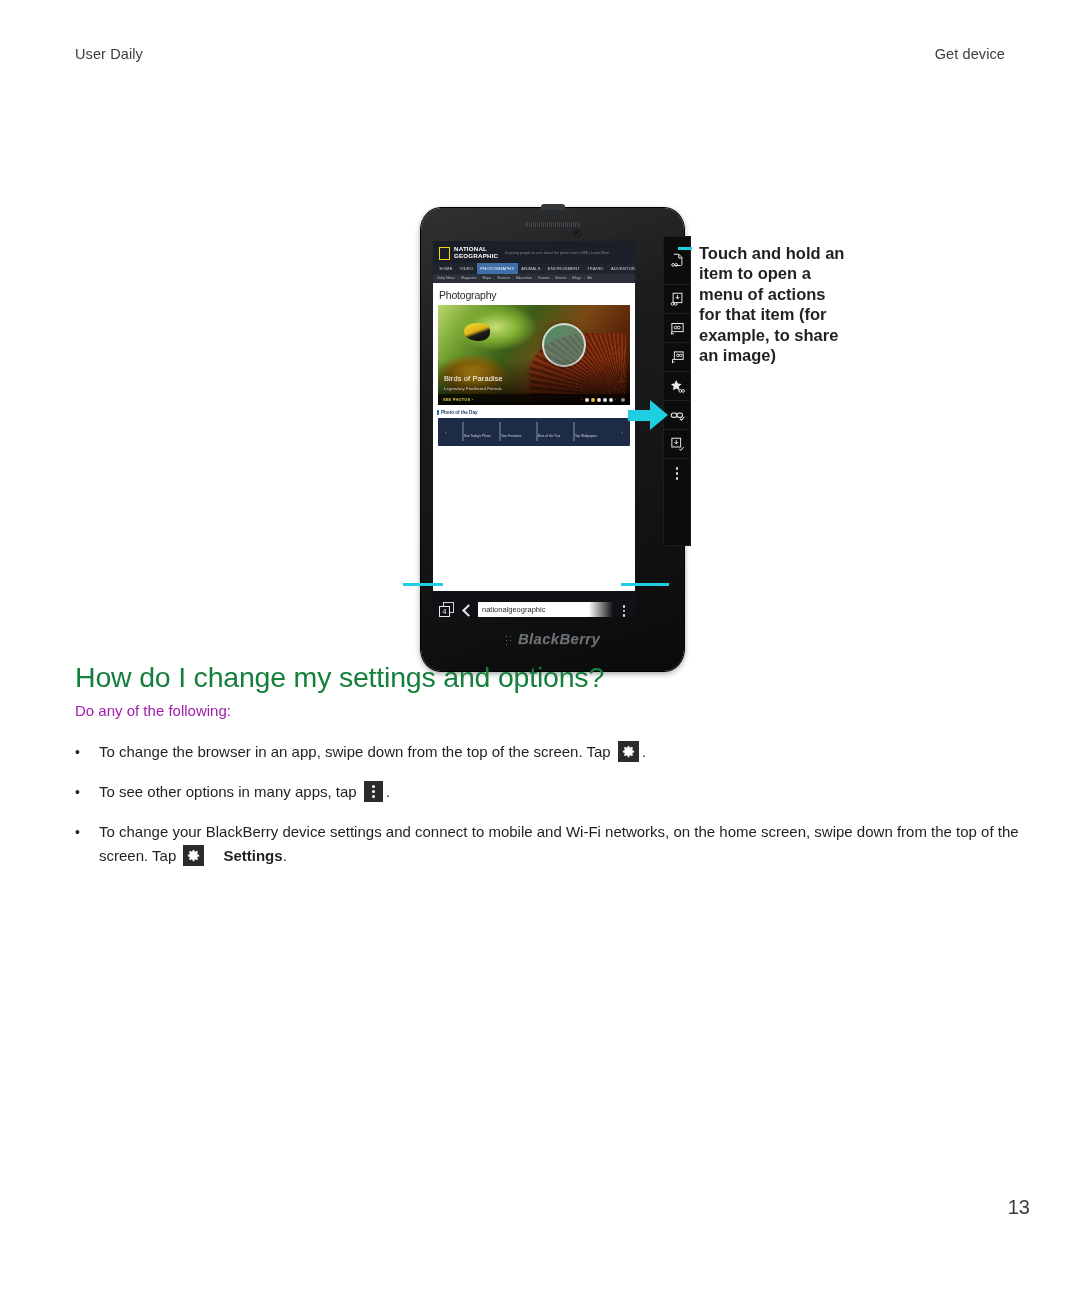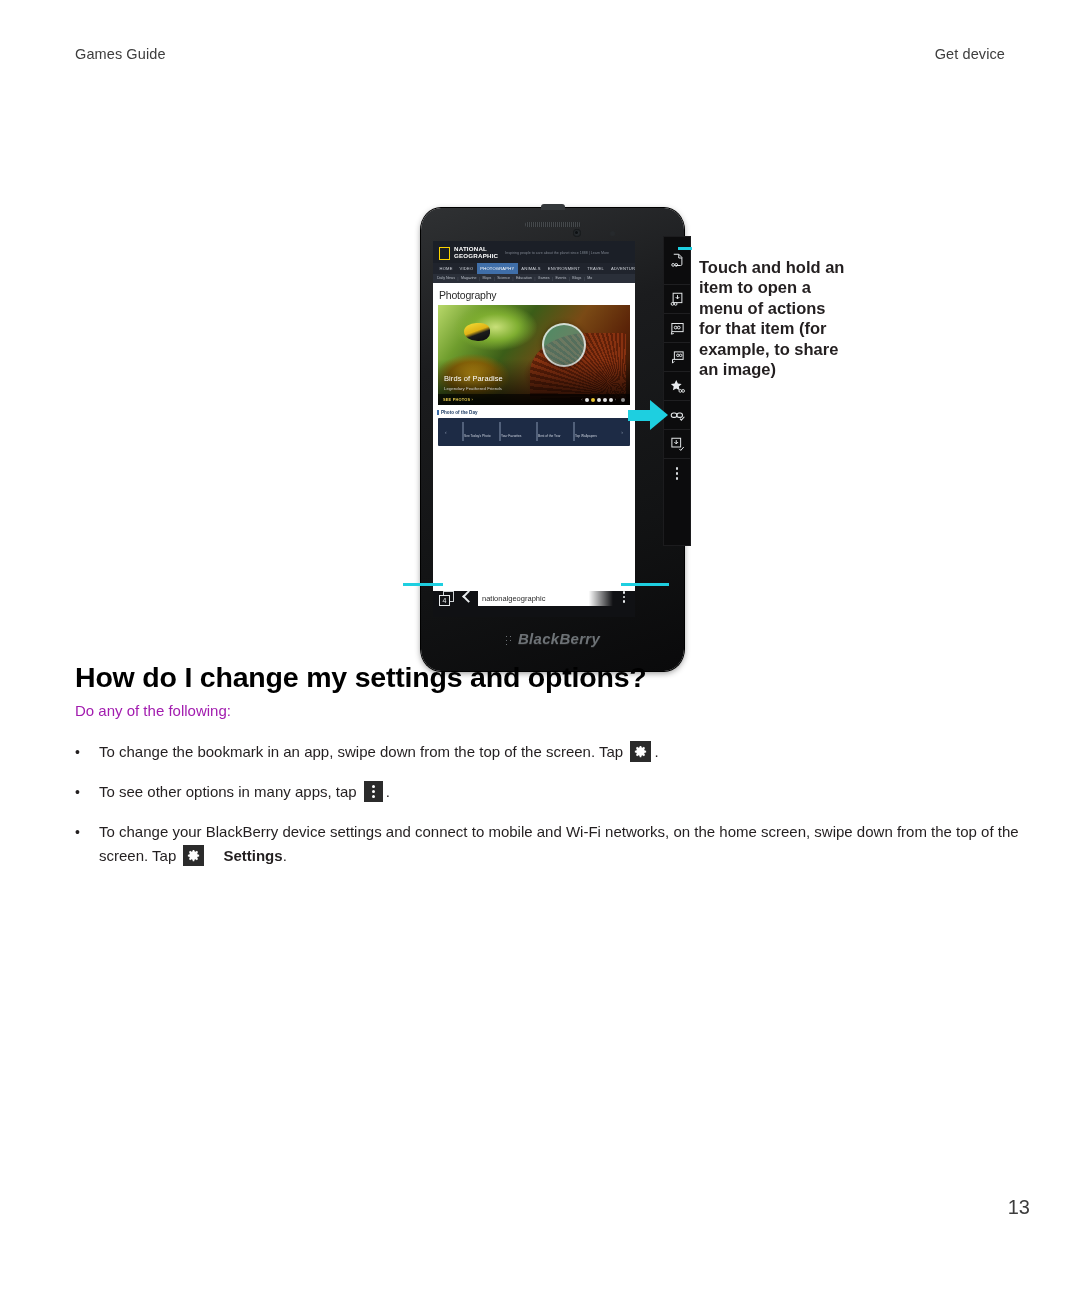--- a/index.html
+++ b/index.html
@@ -140,21 +140,21 @@
   .thumb .im{ width:33px; height:23px; border:.5px solid #51607a;}
   .thumb .cap{ color:#cdd4e0; font-size:3.2px; text-align:center; margin-top:2px; line-height:4px; white-space:nowrap; overflow:hidden;}
   .im1{background:linear-gradient(200deg,#2b5fa8 0%,#6fa3d8 35%,#d94f2a 62%,#7a1f0c 100%);}
   .im2{background:linear-gradient(170deg,#466b25 0%,#8ab24c 40%,#c9c08a 70%,#5a4a22 100%);}
   .im3{background:linear-gradient(180deg,#a8cfe8 0%,#5fa3cf 45%,#e8eef2 60%,#3f7aa0 100%);}
   .im4{background:linear-gradient(200deg,#1a1a2e 0%,#e8a317 45%,#c24a0c 70%,#10101c 100%);}
 
   
   .browser-bar{
     position:absolute; left:0; right:0; bottom:0; height:26px;
-    background:#101114; display:flex; align-items:flex-start; padding:0 6px; gap:6px;
+    background:#101114; display:flex; align-items:flex-end; padding:0 6px; gap:6px;
   }
   .tabs-icon{ position:relative; width:15px; height:15px; flex:none; }
   .tabs-icon .b1{position:absolute;right:0;top:0;width:11px;height:11px;border:1.3px solid #cfd3d6;background:#101114;}
   .tabs-icon .b2{position:absolute;left:0;bottom:0;width:11px;height:11px;border:1.3px solid #e6e9eb;background:#101114;
     color:#e6e9eb;font-size:7px;line-height:9px;text-align:center;}
   .back-chev{ width:12px; height:12px; flex:none; position:relative;}
   .back-chev:before{content:"";position:absolute;left:4px;top:1px;width:7px;height:7px;
     border-left:2px solid #e9ecee;border-bottom:2px solid #e9ecee;transform:rotate(45deg);}
   .url-field{
     flex:1; height:15px; background:#fff; color:#2b2b2b;
@@ -178,35 +178,35 @@
   .ctx-kebab{ display:flex; flex-direction:column; gap:2.5px; align-items:center;}
   .ctx-kebab i{ width:2.6px;height:2.6px;border-radius:50%;background:#d9dcdf;}
 
   
   .cyan-arrow{ position:absolute; left:628px; top:300px; width:40px; height:30px; }
   .cyan-arrow .shaft{ position:absolute; left:0; top:10px; width:24px; height:11px; background:#1ecfe0;}
   .cyan-arrow .head{ position:absolute; left:22px; top:0; width:0;height:0;
     border-top:15px solid transparent; border-bottom:15px solid transparent; border-left:18px solid #1ecfe0;}
 
   
-  .callout{ position:absolute; font-weight:bold; font-size:16.5px; line-height:20.4px; color:#231f20;margin-top:14px; }
+  .callout{ position:absolute; font-weight:bold; font-size:16.5px; line-height:20.4px; color:#231f20; }
   .callout-left{ left:215px; top:341px; width:185px; text-align:right; }
   .callout-topright{ left:699px; top:143px; width:150px; }
   .callout-bottomright{ left:668px; top:478px; width:180px; }
 
   
   .lead{ position:absolute; height:3px; background:#1ecfe0; }
   .lead-1{ left:403px; top:483px; width:40px; }
   .lead-2{ left:621px; top:483px; width:48px; }
   .lead-3{ left:678px; top:147px; width:14px; }
 
   
   .h1{
     position:absolute; left:75px; top:642px;
-    font-size:28.5px; font-weight:bold; color:#000000; letter-spacing:-.2px;
+    font-size:28.5px; font-weight:normal; color:#15803d; letter-spacing:-.2px;
   }
   .intro{ position:absolute; left:75px; top:702px; font-size:15px; color:#a21caf; }
 
   .bullets{ position:absolute; left:75px; top:740px; width:945px; }
   .bullet{ display:flex; font-size:15px; line-height:24px; color:#231f20; margin-bottom:16px; }
   .bullet .dot{ width:24px; flex:none; font-size:14px; line-height:24px; }
   .bullet .txt{ flex:1; }
 
   .ic{ display:inline-block; vertical-align:-5px; width:21px; height:21px; background:#2b2b2b; position:relative; margin:0 3px; }
   .ic svg{ position:absolute; left:3px; top:3px; width:15px; height:15px; }
@@ -217,21 +217,21 @@
   .ic-kebab i:nth-child(3){ top:14px; }
   b.settings{ font-weight:bold;margin-left:16px; }
 
   .page-num{ position:absolute; left:0; top:1196px; width:1030px; text-align:right;
     font-size:20px; color:#3d3d3d; }
 </style>
 </head>
 <body>
 
 <div class="page-header">
-  <span>Games Guide</span>
+  <span>User Daily</span>
   <span>Get device</span>
 </div>
 
 <div class="figure">
 
   <div class="phone">
     <div class="phone-topnub"></div>
     <div class="speaker"></div>
     <div class="frontcam">
         <div class="lens"></div>
@@ -424,21 +424,21 @@
 </div>
 
 <h1 class="h1">How do I change my settings and options?</h1>
 <div class="intro">Do any of the following:</div>
 
 <div class="bullets">
 
   <div class="bullet">
     <span class="dot">•</span>
     <span class="txt">
-      <span>To change the bookmark in an app, swipe down from the top of the screen. Tap</span>
+      <span>To change the browser in an app, swipe down from the top of the screen. Tap</span>
       <span class="ic">
         <svg viewBox="0 0 24 24">
             <path fill="#fff" d="M12 8.2a3.8 3.8 0 1 0 0 7.6 3.8 3.8 0 0 0 0-7.6zm0 5.6a1.8 1.8 0 1 1 0-3.6 1.8 1.8 0 0 1 0 3.6z"></path>
             <path fill="#fff" d="M21 13.4v-2.8l-2.4-.4a6.9 6.9 0 0 0-.7-1.7l1.4-2L17.3 4.4l-2 1.4a6.9 6.9 0 0 0-1.7-.7L13.2 3h-2.4l-.4 2.1c-.6.16-1.17.4-1.7.7l-2-1.4L4.7 6.5l1.4 2c-.3.53-.54 1.1-.7 1.7L3 10.6v2.8l2.4.4c.16.6.4 1.17.7 1.7l-1.4 2 2 2 2-1.4c.53.3 1.1.54 1.7.7l.4 2.2h2.4l.4-2.2c.6-.16 1.17-.4 1.7-.7l2 1.4 2-2-1.4-2c.3-.53.54-1.1.7-1.7z"></path>
           </svg>
       </span><span>.</span>
     </span>
   </div>
 
   <div class="bullet">

